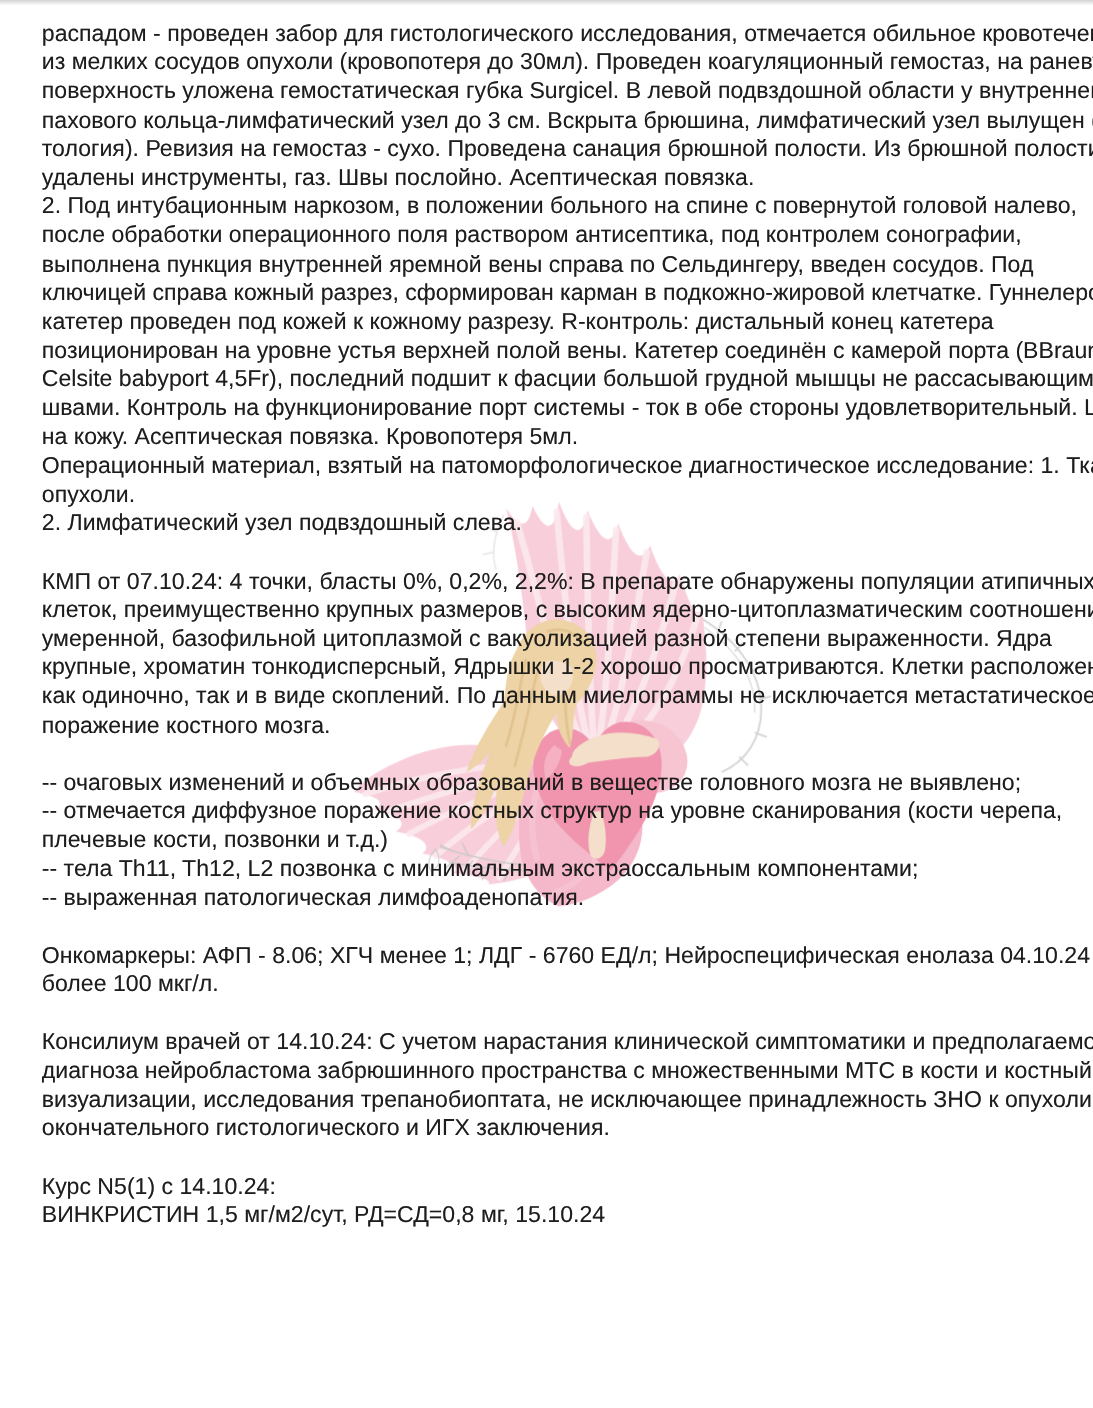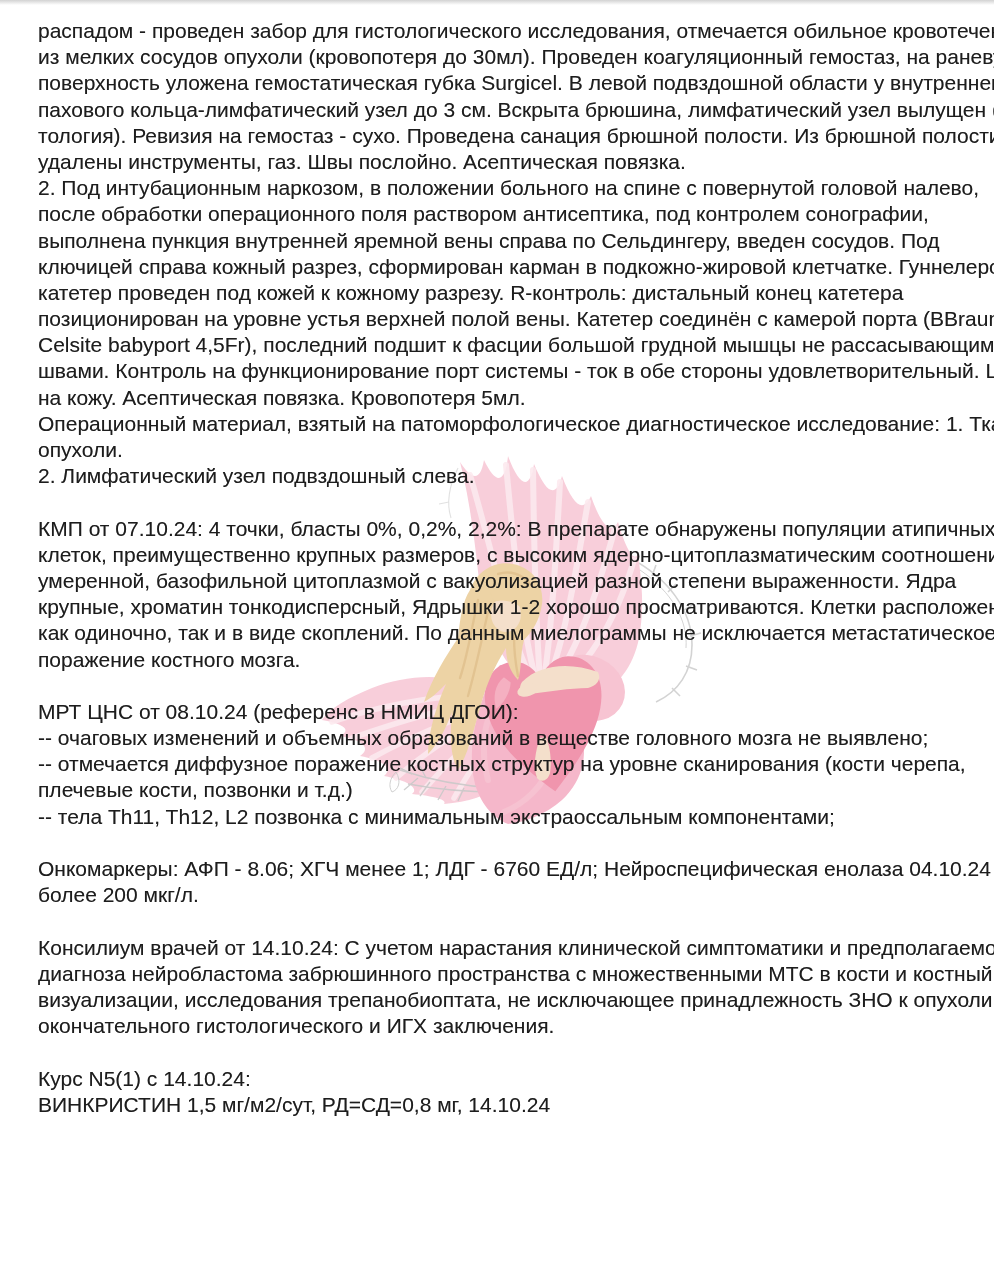--- a/index.html
+++ b/index.html
@@ -198,32 +198,32 @@
         <div class="line">опухоли.</div>
         <div class="line">2. Лимфатический узел подвздошный слева.</div>
         <div class="line"></div>
         <div class="line">КМП от 07.10.24: 4 точки, бласты 0%, 0,2%, 2,2%: В препарате обнаружены популяции атипичных</div>
         <div class="line">клеток, преимущественно крупных размеров, с высоким ядерно-цитоплазматическим соотношением,</div>
         <div class="line">умеренной, базофильной цитоплазмой с вакуолизацией разной степени выраженности. Ядра</div>
         <div class="line">крупные, хроматин тонкодисперсный, Ядрышки 1-2 хорошо просматриваются. Клетки расположены</div>
         <div class="line">как одиночно, так и в виде скоплений. По данным миелограммы не исключается метастатическое</div>
         <div class="line">поражение костного мозга.</div>
         <div class="line"></div>
-        <div class="line">МРТ ЦНС от 08.10.24 (референс в НМИЦ ДГОИ):</div>
         <div class="line">-- очаговых изменений и объемных образований в веществе головного мозга не выявлено;</div>
         <div class="line">-- отмечается диффузное поражение костных структур на уровне сканирования (кости черепа,</div>
         <div class="line">плечевые кости, позвонки и т.д.)</div>
         <div class="line">-- тела Th11, Th12, L2 позвонка с минимальным экстраоссальным компонентами;</div>
+        <div class="line">-- выраженная патологическая лимфоаденопатия.</div>
         <div class="line"></div>
         <div class="line">Онкомаркеры: АФП - 8.06; ХГЧ менее 1; ЛДГ - 6760 ЕД/л; Нейроспецифическая енолаза 04.10.24</div>
-        <div class="line">более 200 мкг/л.</div>
+        <div class="line">более 100 мкг/л.</div>
         <div class="line"></div>
         <div class="line">Консилиум врачей от 14.10.24: С учетом нарастания клинической симптоматики и предполагаемого</div>
         <div class="line">диагноза нейробластома забрюшинного пространства с множественными МТС в кости и костный</div>
         <div class="line">визуализации, исследования трепанобиоптата, не исключающее принадлежность ЗНО к опухоли</div>
         <div class="line">окончательного гистологического и ИГХ заключения.</div>
         <div class="line"></div>
         <div class="line">Курс N5(1) с 14.10.24:</div>
-        <div class="line">ВИНКРИСТИН 1,5 мг/м2/сут, РД=СД=0,8 мг, 14.10.24</div>
+        <div class="line">ВИНКРИСТИН 1,5 мг/м2/сут, РД=СД=0,8 мг, 15.10.24</div>
       </div>
   </div>
 
 </div>
 
 </body></html>

